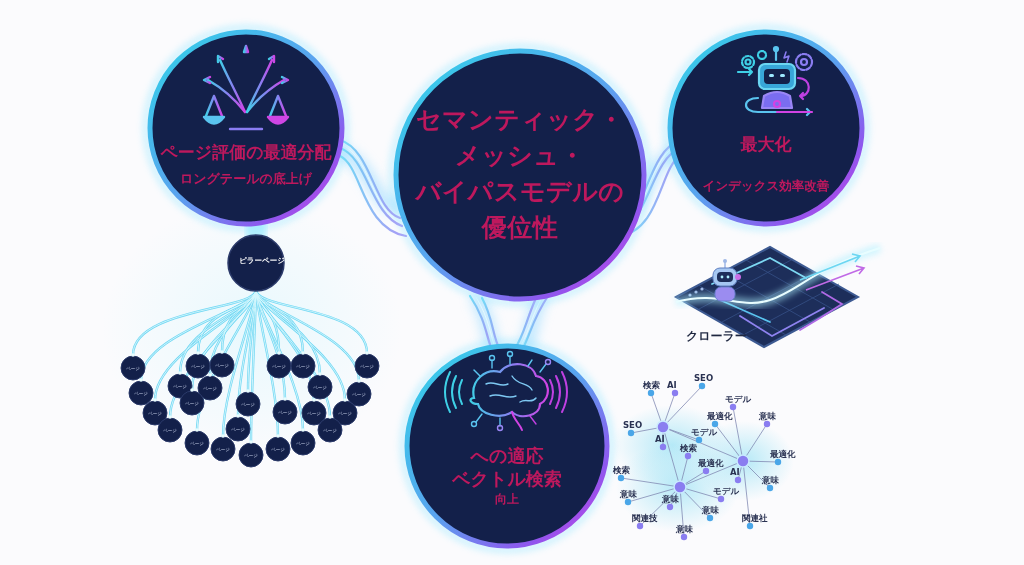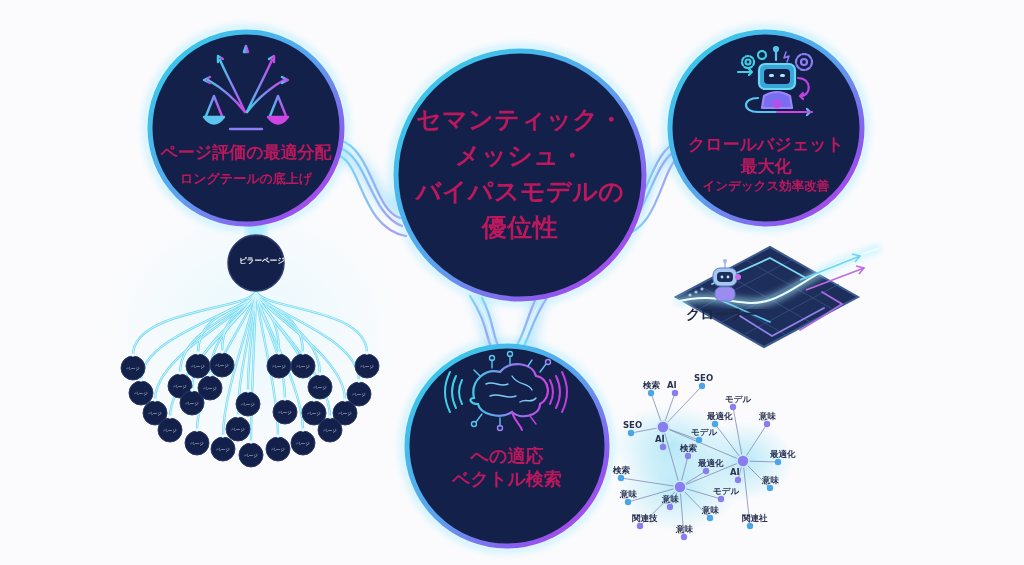--- a/index.html
+++ b/index.html
@@ -11,21 +11,21 @@
   #scene { position:absolute; left:0; top:0; width:1024px; height:565px; }
   .hub-text { position:absolute; color:#be185d; text-align:center; font-weight:bold; }
   .t-main-center { left:395px; top:102px; width:250px; font-size:25px; line-height:36px; letter-spacing:0.5px; }
   .t-tl-title { left:150px; top:141px; width:192px; font-size:17px; }
   .t-tl-sub { left:150px; top:170px; width:192px; font-size:13px; font-weight:bold; }
   .t-tr-title { left:670px; top:133px; width:192px; font-size:17px; line-height:22px; }
   .t-tr-sub { left:670px; top:178px; width:192px; font-size:12.5px; }
   .t-b-title { left:412px; top:444px; width:190px; font-size:18px; line-height:23px; }
   .t-b-sub { left:412px; top:491px; width:190px; font-size:12px; line-height:17px; }
   .t-pillar { position:absolute; left:228px; top:256px; width:68px; text-align:center; color:#fff; font-size:7.5px; font-weight:bold; }
-  .t-crawler { position:absolute; left:686px; top:306px; font-size:14px; color:#1e2740; font-weight:bold; }
+  .t-crawler { position:absolute; left:686px; top:328px; font-size:12px; color:#1e2740; font-weight:bold; }
   .kw { position:absolute; font-size:8.5px; color:#2a3252; font-weight:bold; white-space:nowrap; }
 </style>
 </head>
 <body>
 
 <svg id="scene" width="1024" height="565" viewBox="0 0 1024 565">
   <defs>
     <linearGradient id="ringGrad" x1="0" y1="0" x2="1" y2="1">
       <stop offset="0" stop-color="#2fd3e8"></stop>
       <stop offset="0.5" stop-color="#5aa3ef"></stop>
@@ -460,30 +460,30 @@
   <div>セマンティック・</div>
   <div>メッシュ・</div>
   <div>バイパスモデルの</div>
   <div>優位性</div>
 </div>
 
 <div class="hub-text t-tl-title">ページ評価の最適分配</div>
 <div class="hub-text t-tl-sub">ロングテールの底上げ</div>
 
 <div class="hub-text t-tr-title">
-  <div>クロールバジェット</div>
   <div>最大化</div>
 </div>
 <div class="hub-text t-tr-sub">インデックス効率改善</div>
 
 <div class="hub-text t-b-title">
   <div>への適応</div>
   <div>ベクトル検索</div>
 </div>
 <div class="hub-text t-b-sub">
+  <div>向上</div>
 </div>
 
 <div class="t-pillar">ピラーページ</div>
 <div class="t-crawler">クローラー</div>
 
 <div id="kw-layer">
     <span class="kw" style="left: 643px; top: 380px;">検索</span>
     <span class="kw" style="left: 667px; top: 380px;">AI</span>
     <span class="kw" style="left: 694px; top: 373px;">SEO</span>
     <span class="kw" style="left: 725px; top: 394px;">モデル</span>

